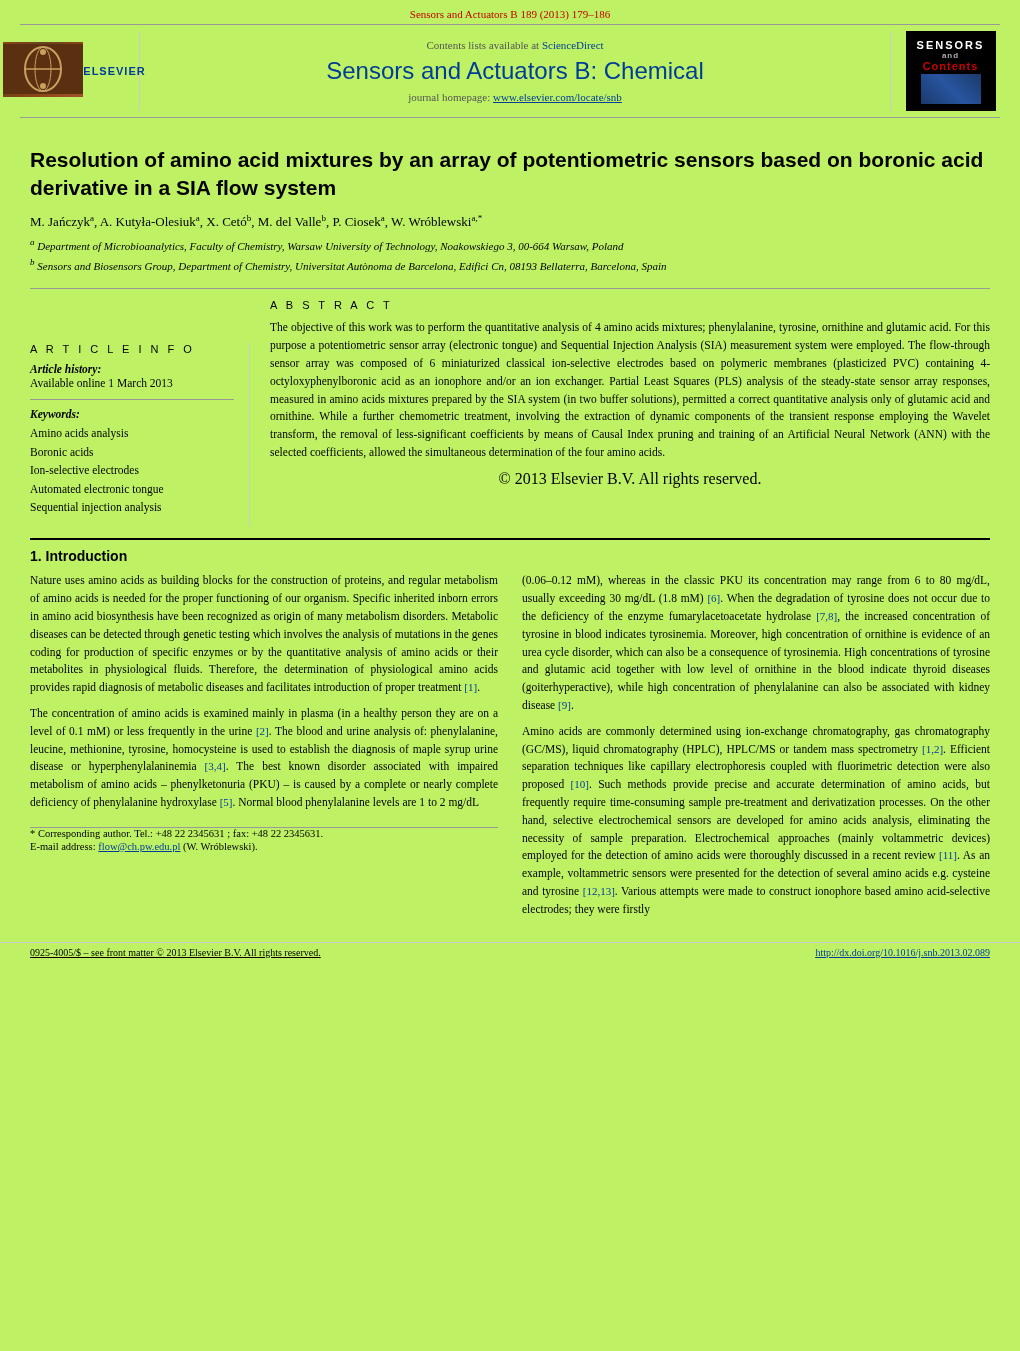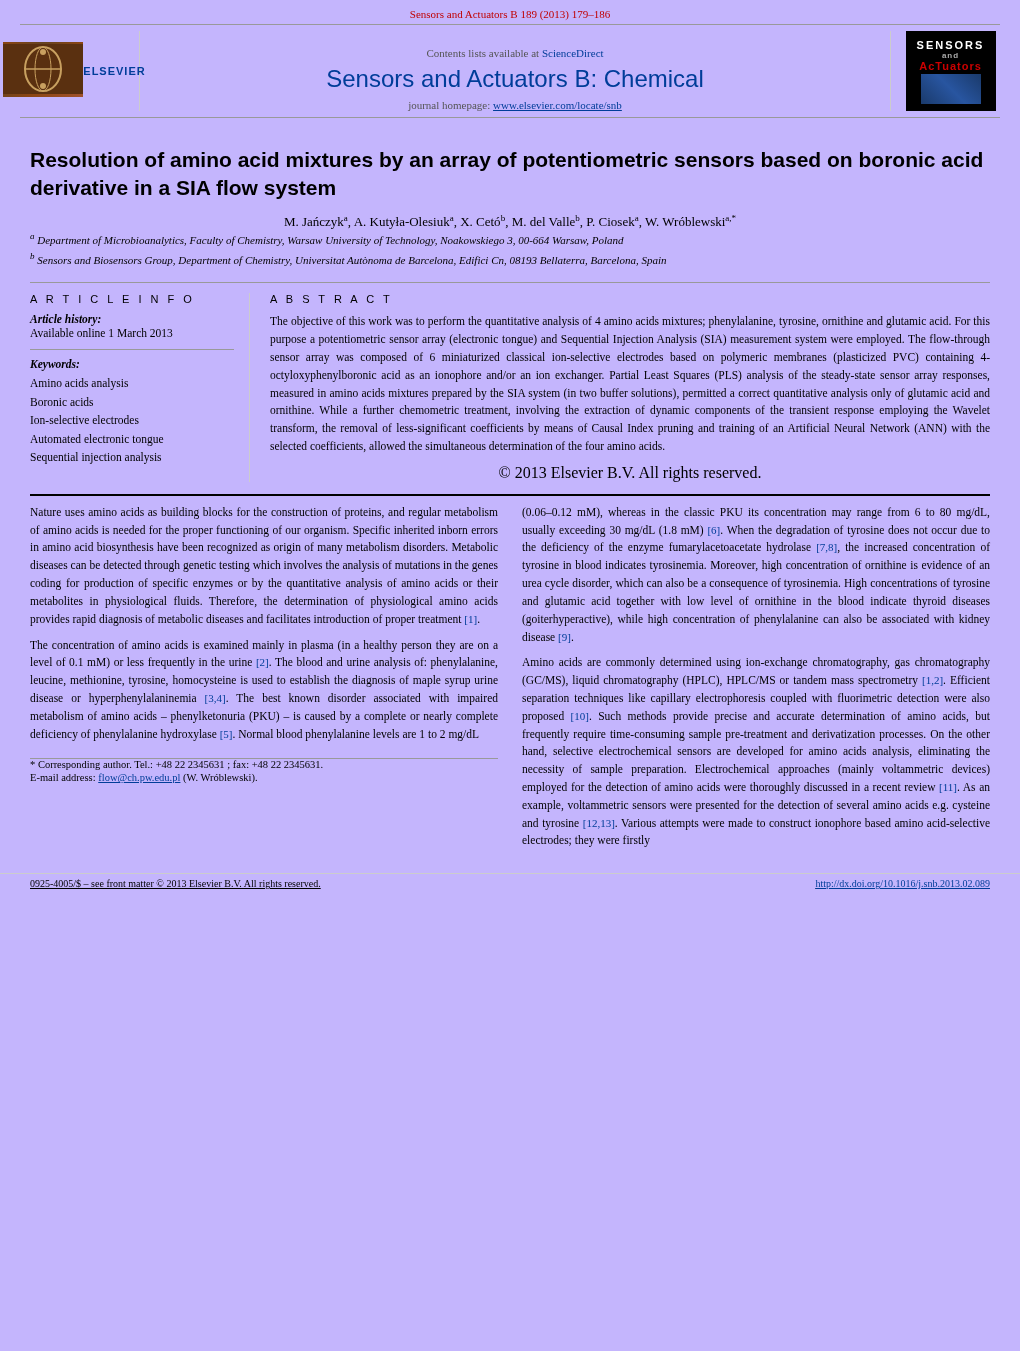--- a/index.html
+++ b/index.html
@@ -7,21 +7,21 @@
       width: 1020px;
       min-height: 1351px;
       background: #fff;
       font-family: 'Times New Roman', Times, serif;
       font-size: 13px;
       color: #000;
     }
     .page {
       width: 1020px;
       min-height: 1351px;
-      background: #c4b5fd;
+      background: #bef264;
       padding: 0;
     }
     
     .header {
       padding: 8px 20px 0 20px;
       display: flex;
       flex-direction: column;
     }
     .journal-ref-bar {
       text-align: center;
@@ -65,21 +65,21 @@
       font-size: 11px;
       font-weight: bold;
       letter-spacing: 1px;
       font-family: Arial, sans-serif;
     }
     .header-center {
       flex: 1;
       display: flex;
       flex-direction: column;
       align-items: center;
-      justify-content: flex-end;
+      justify-content: center;
       padding: 0 15px;
     }
     .contents-line {
       font-size: 11px;
       color: #555;
       margin-bottom: 6px;
     }
     .contents-line a {
       color: #003d99;
       text-decoration: none;
@@ -154,22 +154,22 @@
     .article-title {
       font-size: 21px;
       font-weight: bold;
       color: #000;
       margin: 18px 0 10px 0;
       line-height: 1.35;
       font-family: Arial, sans-serif;
     }
     .authors {
       font-size: 13px;
-      color: #000;
-      text-align: center;
+      margin-bottom: 6px;
+      color: #000;
     }
     .affiliations {
       font-size: 11px;
       font-style: italic;
       color: #000;
       margin-bottom: 14px;
       line-height: 1.5;
     }
     .affiliation-line {
       margin-bottom: 2px;
@@ -181,20 +181,21 @@
       gap: 20px;
       margin-bottom: 12px;
       border-top: 1px solid #999;
       padding-top: 10px;
     }
     .col-left {
       width: 220px;
       flex-shrink: 0;
       border-right: 1px solid #ccc;
       padding-right: 15px;
+      margin-top: 44px;
     }
     .col-right {
       flex: 1;
     }
     .section-header {
       font-size: 11px;
       letter-spacing: 3px;
       font-family: Arial, sans-serif;
       color: #000;
       margin-bottom: 8px;
@@ -332,21 +333,21 @@
         <div class="journal-homepage">
           <span>journal homepage:</span>
           <a href="#" style="color:#003d99;">www.elsevier.com/locate/snb</a>
         </div>
       </div>
 
       <div class="sensors-logo-box">
         <div class="sensors-logo-inner">
           <div class="s-top">SENSORS</div>
           <div class="s-and">and</div>
-          <div class="s-act">AcTuators</div>
+          <div class="s-act">Contents</div>
           <div class="s-img"></div>
         </div>
       </div>
     </div>
   </div>
 
   <div class="article-content">
 
     <div class="article-title">Resolution of amino acid mixtures by an array of potentiometric sensors based on boronic acid derivative in a SIA flow system</div>
 
@@ -381,20 +382,24 @@
       </div>
 
       <div class="col-right">
         <div class="section-header">A B S T R A C T</div>
         <div class="abstract-text">The objective of this work was to perform the quantitative analysis of 4 amino acids mixtures; phenylalanine, tyrosine, ornithine and glutamic acid. For this purpose a potentiometric sensor array (electronic tongue) and Sequential Injection Analysis (SIA) measurement system were employed. The flow-through sensor array was composed of 6 miniaturized classical ion-selective electrodes based on polymeric membranes (plasticized PVC) containing 4-octyloxyphenylboronic acid as an ionophore and/or an ion exchanger. Partial Least Squares (PLS) analysis of the steady-state sensor array responses, measured in amino acids mixtures prepared by the SIA system (in two buffer solutions), permitted a correct quantitative analysis only of glutamic acid and ornithine. While a further chemometric treatment, involving the extraction of dynamic components of the transient response employing the Wavelet transform, the removal of less-significant coefficients by means of Causal Index pruning and training of an Artificial Neural Network (ANN) with the selected coefficients, allowed the simultaneous determination of the four amino acids.</div>
         <div class="copyright-line">© 2013 Elsevier B.V. All rights reserved.</div>
       </div>
     </div>
 
     <hr class="section-divider">
+    <div class="section-title">
+      <span>1.</span>
+      <span>Introduction</span>
+    </div>
 
     <div class="two-col-body">
 
       <div class="body-col">
         <div class="body-text">
           Nature uses amino acids as building blocks for the construction of proteins, and regular metabolism of amino acids is needed for the proper functioning of our organism. Specific inherited inborn errors in amino acid biosynthesis have been recognized as origin of many metabolism disorders. Metabolic diseases can be detected through genetic testing which involves the analysis of mutations in the genes coding for production of specific enzymes or by the quantitative analysis of amino acids or their metabolites in physiological fluids. Therefore, the determination of physiological amino acids provides rapid diagnosis of metabolic diseases and facilitates introduction of proper treatment <span class="ref">[1]</span>.
         </div>
         <div class="body-text">
           The concentration of amino acids is examined mainly in plasma (in a healthy person they are on a level of 0.1 mM) or less frequently in the urine <span class="ref">[2]</span>. The blood and urine analysis of: phenylalanine, leucine, methionine, tyrosine, homocysteine is used to establish the diagnosis of maple syrup urine disease or hyperphenylalaninemia <span class="ref">[3,4]</span>. The best known disorder associated with impaired metabolism of amino acids – phenylketonuria (PKU) – is caused by a complete or nearly complete deficiency of phenylalanine hydroxylase <span class="ref">[5]</span>. Normal blood phenylalanine levels are 1 to 2 mg/dL
         </div>

